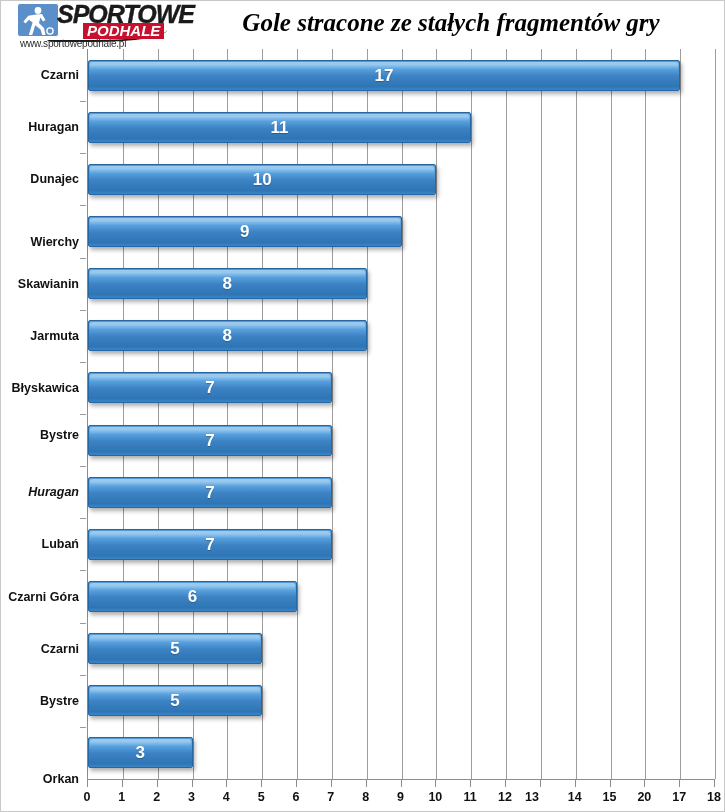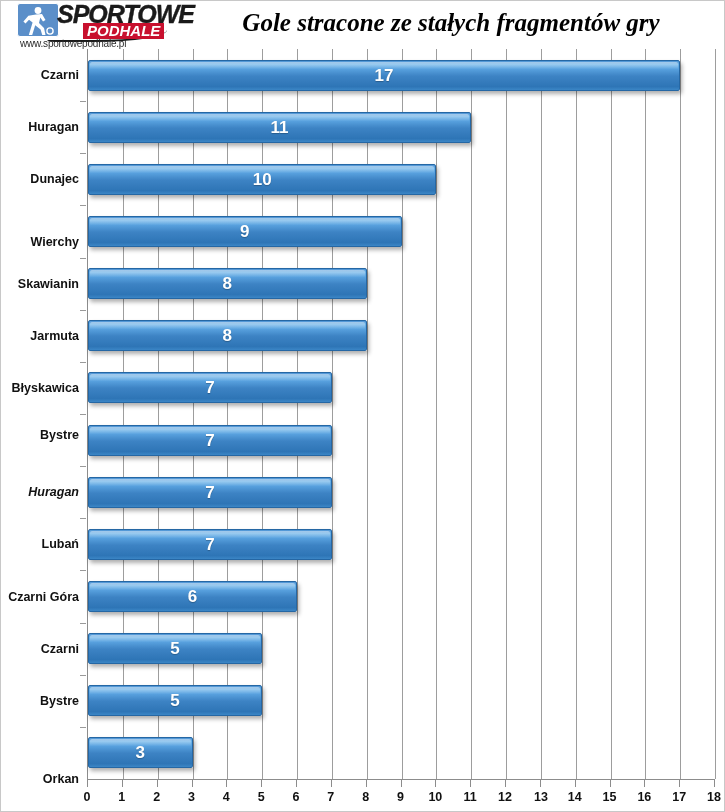--- a/index.html
+++ b/index.html
@@ -386,27 +386,27 @@
         <div class="val-label" style="left: 278.667px;">8</div>
         <div class="val-tick" style="left: 313.5px;"></div>
         <div class="val-label" style="left: 313.5px;">9</div>
         <div class="val-tick" style="left: 348.333px;"></div>
         <div class="val-label" style="left: 348.333px;">10</div>
         <div class="val-tick" style="left: 383.167px;"></div>
         <div class="val-label" style="left: 383.167px;">11</div>
         <div class="val-tick" style="left: 418px;"></div>
         <div class="val-label" style="left: 418px;">12</div>
         <div class="val-tick" style="left: 452.833px;"></div>
-        <div class="val-label" style="left: 454px;">13</div>
+        <div class="val-label" style="left: 437px; text-align: right;">13</div>
         <div class="val-tick" style="left: 487.667px;"></div>
         <div class="val-label" style="left: 487.667px;">14</div>
         <div class="val-tick" style="left: 522.5px;"></div>
         <div class="val-label" style="left: 522.5px;">15</div>
         <div class="val-tick" style="left: 557.333px;"></div>
-        <div class="val-label" style="left: 557.333px;">16</div>
+        <div class="val-label" style="left: 557.333px;">20</div>
         <div class="val-tick" style="left: 592.167px;"></div>
         <div class="val-label" style="left: 592.167px;">17</div>
         <div class="val-tick" style="left: 627px;"></div>
         <div class="val-label" style="left: 627px;">18</div>
       </div>
   </div>
 
 </div>
 
 </body></html>

